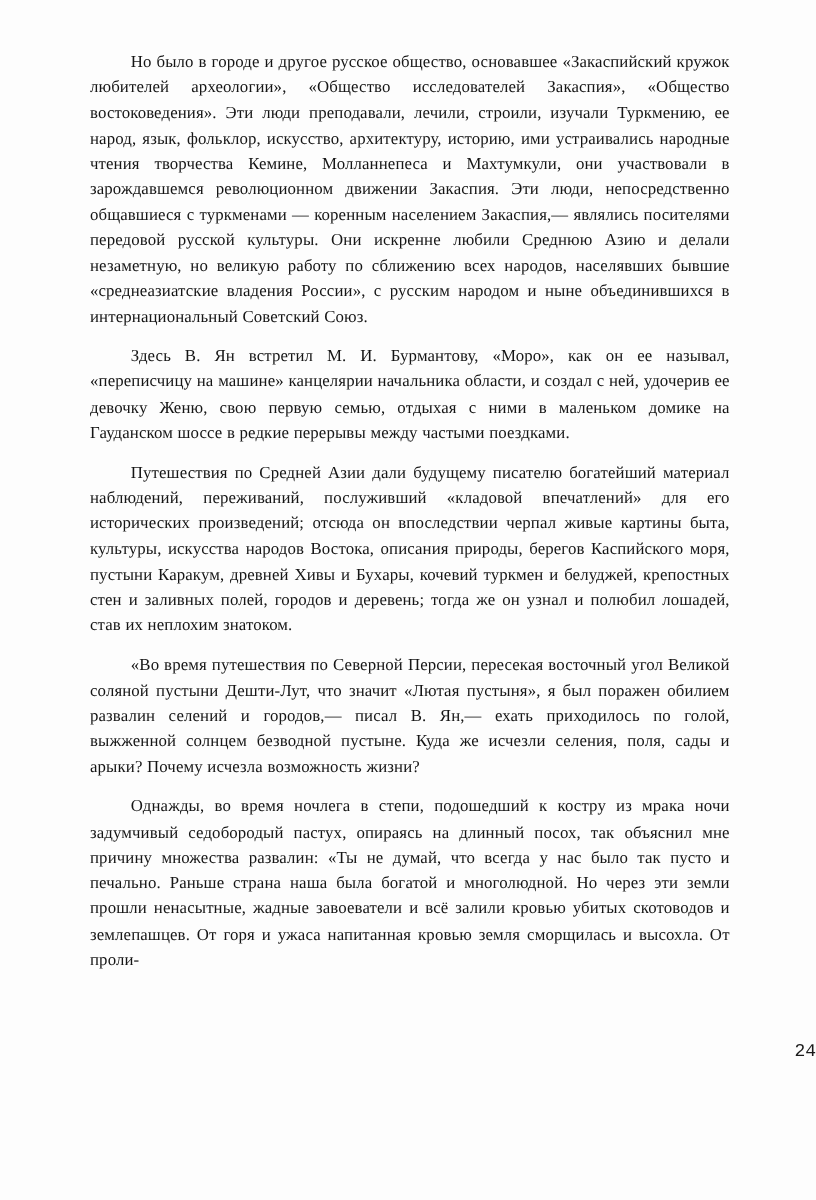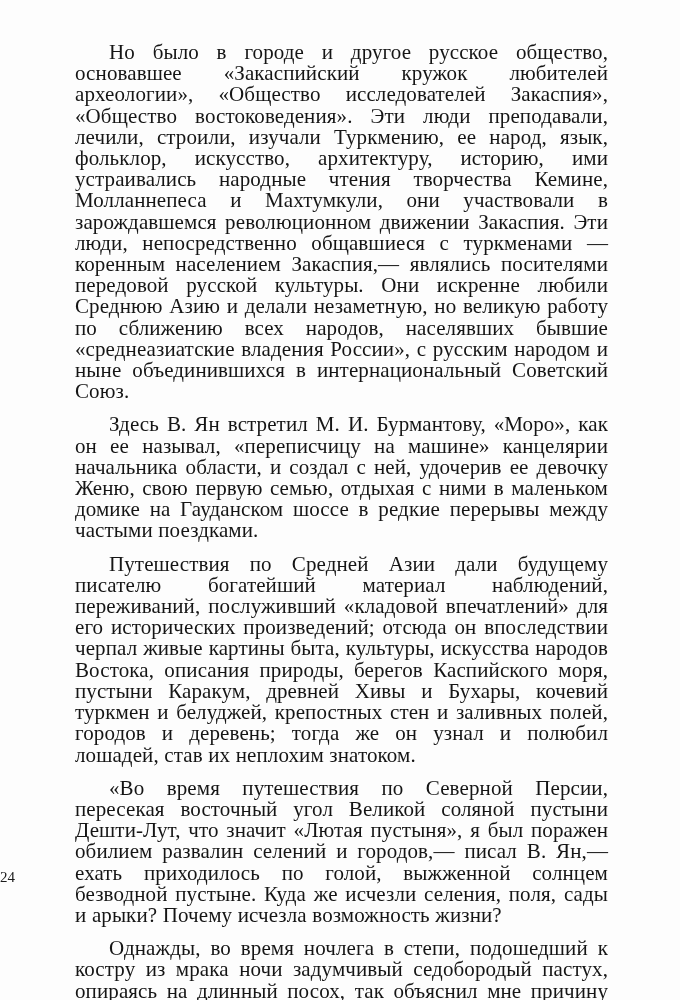--- a/index.html
+++ b/index.html
@@ -29,43 +29,43 @@
     left: 75px;
     top: 42px;
     width: 533px;
   }
 
   .para {
     margin: 0;
     text-align: justify;
     text-justify: inter-word;
     text-indent: 34px;
-    font-size: 21px;
+    font-size: 14px;
     line-height: 21.2px;
     letter-spacing: 0.1px;
     word-spacing: 0.2px;
     color: #151515;
     
     -webkit-font-smoothing: none;
   }
 
   .para + .para {
     margin-top: 12px;
   }
 
   .page-number {
     position: absolute;
     left: 0;
     right: 0;
     top: 868px;
-    text-align: left;
+    text-align: right;
     font-size: 15px;
     line-height: 18px;
     color: #1a1a1a;
-    font-family: Liberation Serif, serif;
+    font-family: Liberation Mono, monospace;
   }
 </style>
 </head>
 <body>
 
 <div class="page">
 
   <div class="text-block">
     <p class="para">Но было в городе и другое русское общество, основавшее «Закаспийский кружок любителей археологии», «Общество исследователей Закаспия», «Общество востоковедения». Эти люди преподавали, лечили, строили, изучали Туркмению, ее народ, язык, фольклор, искусство, архитектуру, историю, ими устраивались народные чтения творчества Кемине, Молланнепеса и Махтумкули, они участвовали в зарождавшемся революционном движении Закаспия. Эти люди, непосредственно общавшиеся с туркменами — коренным населением Закаспия,— являлись посителями передовой русской культуры. Они искренне любили Среднюю Азию и делали незаметную, но великую работу по сближению всех народов, населявших бывшие «среднеазиатские владения России», с русским народом и ныне объединившихся в интернациональный Советский Союз.</p>
     <p class="para">Здесь В. Ян встретил М. И. Бурмантову, «Моро», как он ее называл, «переписчицу на машине» канцелярии начальника области, и создал с ней, удочерив ее девочку Женю, свою первую семью, отдыхая с ними в маленьком домике на Гауданском шоссе в редкие перерывы между частыми поездками.</p>

